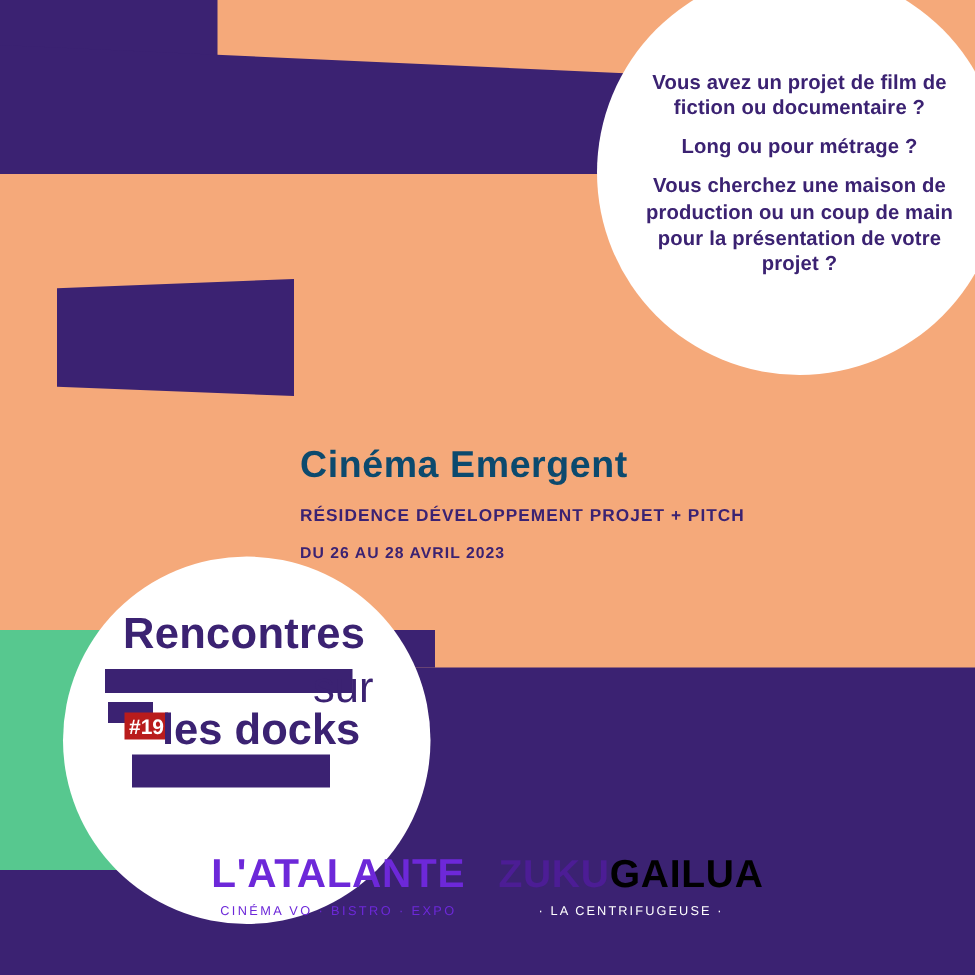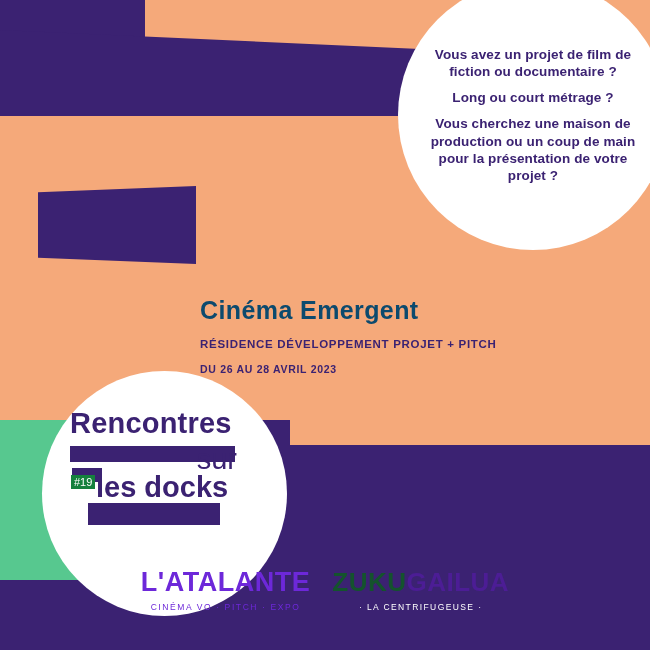--- a/index.html
+++ b/index.html
@@ -163,21 +163,21 @@
   .docks-bar {
     position: absolute;
     background: #3b2272;
   }
   .docks-bar-1 { left: 70px; top: 446px; width: 165px; height: 16px; }
   .docks-bar-2 { left: 72px; top: 468px; width: 30px; height: 14px; }
   .docks-bar-3 { left: 88px; top: 503px; width: 132px; height: 22px; }
 
   .docks-text {
     position: absolute;
-    left: 34px;
+    left: 46px;
     top: 371px;
     width: 245px;
     height: 245px;
     color: #3b2272;
   }
   .docks-line1 {
     position: absolute;
     left: 36px;
     top: 36px;
     font-size: 29px;
@@ -195,24 +195,24 @@
     position: absolute;
     left: 62px;
     top: 100px;
     font-size: 29px;
     font-weight: bold;
   }
   .docks-num {
     position: absolute;
     left: 37px;
     top: 104px;
-    font-size: 11px;
-    font-weight: normal;
+    font-size: 14px;
+    font-weight: bold;
     color: #ffffff;
-    background: #15803d;
+    background: #b91c1c;
     padding: 1px 3px;
   }
   .docks-sub {
     position: absolute;
     left: 72px;
     top: 160px;
     font-size: 17px;
     font-weight: bold;
   }
 
@@ -237,22 +237,22 @@
     font-size: 8.5px;
     letter-spacing: 1.6px;
     margin-top: 4px;
   }
   .logo-zuku { text-align: center; }
   .logo-zuku .name {
     font-size: 26px;
     font-weight: bold;
     letter-spacing: 0.5px;
   }
-  .logo-zuku .name .z1 { color: #14532d; }
-  .logo-zuku .name .z2 { color: #4c1d95; }
+  .logo-zuku .name .z1 { color: #4c1d95; }
+  .logo-zuku .name .z2 { color: #000000; }
   .logo-zuku .sub {
     font-size: 8.5px;
     letter-spacing: 1.4px;
     margin-top: 4px;
     color: #ffffff;
   }
 </style>
 </head>
 <body>
 
@@ -261,21 +261,21 @@
   <div class="shape purple-band-top"></div>
   <div class="shape purple-wedge-top"></div>
   <div class="shape purple-wedge-mid"></div>
   <div class="shape purple-bottom-step"></div>
   <div class="shape purple-bottom"></div>
   <div class="shape green-block"></div>
   <div class="shape green-block-2"></div>
 
   <div class="circle-questions">
     <p>Vous avez un projet de film de fiction ou documentaire ?</p>
-    <p>Long ou court métrage ?</p>
+    <p>Long ou pour métrage ?</p>
     <p>Vous cherchez une maison de production ou un coup de main pour la présentation de votre projet ?</p>
   </div>
 
   <div class="main-block">
     <div class="subtitle">Cinéma Emergent</div>
     <div class="tagline">RÉSIDENCE DÉVELOPPEMENT PROJET + PITCH</div>
     <div class="dates">DU 26 AU 28 AVRIL 2023</div>
   </div>
 
   <div class="circle-docks"></div>
@@ -285,21 +285,21 @@
   <div class="docks-text">
     <div class="docks-line1">Rencontres</div>
     <div class="docks-line2">sur</div>
     <div class="docks-num">#19</div>
     <div class="docks-line3">les docks</div>
   </div>
 
   <div class="logos">
     <div class="logo-atalante">
       <div class="name">L'ATALANTE</div>
-      <div class="sub">CINÉMA VO · PITCH · EXPO</div>
+      <div class="sub">CINÉMA VO · BISTRO · EXPO</div>
     </div>
     <div class="logo-zuku">
       <div class="name"><span class="z1">ZUKU</span><span class="z2">GAILUA</span></div>
       <div class="sub">· LA CENTRIFUGEUSE ·</div>
     </div>
   </div>
 
 </div>
 
 </body></html>

